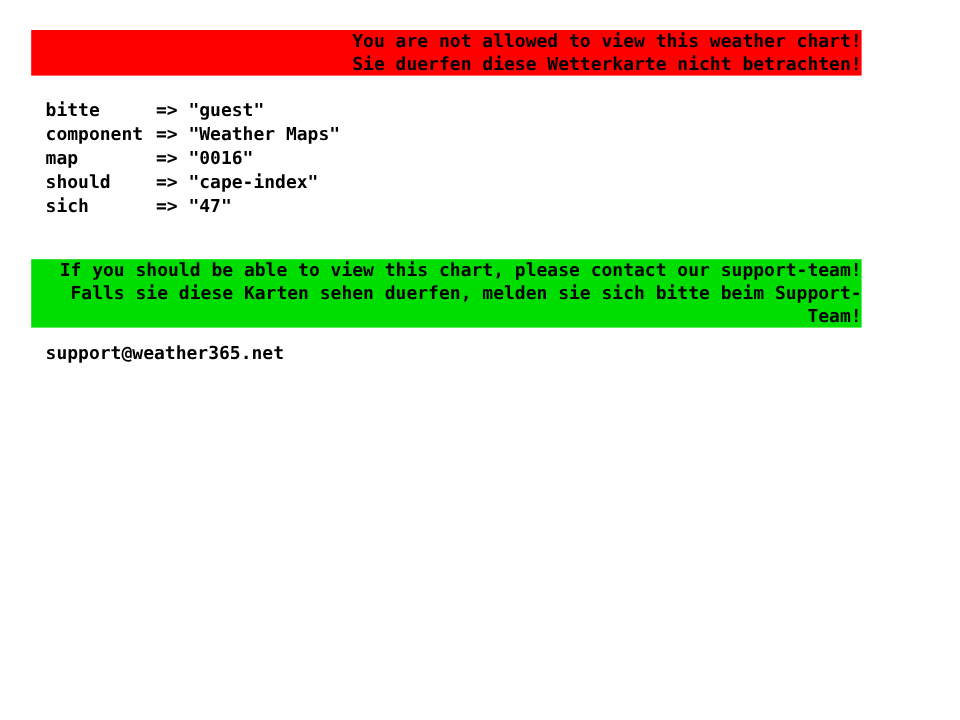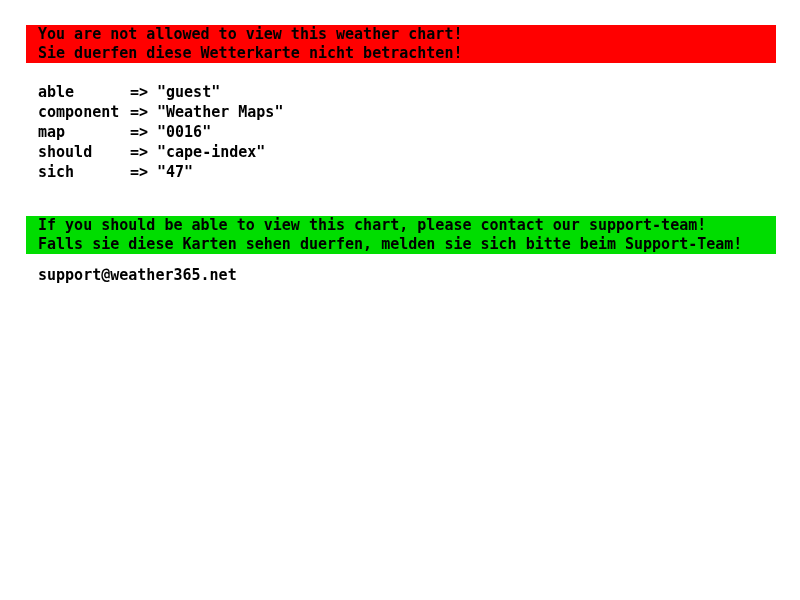--- a/index.html
+++ b/index.html
@@ -11,24 +11,25 @@
     overflow: hidden;
   }
   body, .mono {
     font-family: "DejaVu Sans Mono", "Liberation Mono", monospace;
     font-weight: bold;
     font-size: 15px;
     color: #000000;
   }
   .banner {
     margin-left: 26px;
-    width: 750px;
+    width: 692px;
     box-sizing: border-box;
     padding-left: 12px;
     line-height: 19px;
+    text-align: right;
   }
   .banner-red {
     margin-top: 25px;
     background: #ff0000;
   }
   .banner-green {
     margin-top: 34px;
     background: #00dd00;
   }
   .kv-list {
@@ -53,21 +54,21 @@
 </style>
 </head>
 <body>
 
 <div class="banner banner-red">
   <div>You are not allowed to view this weather chart!</div>
   <div>Sie duerfen diese Wetterkarte nicht betrachten!</div>
 </div>
 
 <div class="kv-list">
-  <div><span class="kv-key">able</span><span class="kv-arrow">=&gt;</span><span>"guest"</span></div>
+  <div><span class="kv-key">bitte</span><span class="kv-arrow">=&gt;</span><span>"guest"</span></div>
   <div><span class="kv-key">component</span><span class="kv-arrow">=&gt;</span><span>"Weather Maps"</span></div>
   <div><span class="kv-key">map</span><span class="kv-arrow">=&gt;</span><span>"0016"</span></div>
   <div><span class="kv-key">should</span><span class="kv-arrow">=&gt;</span><span>"cape-index"</span></div>
   <div><span class="kv-key">sich</span><span class="kv-arrow">=&gt;</span><span>"47"</span></div>
 </div>
 
 <div class="banner banner-green">
   <div>If you should be able to view this chart, please contact our support-team!</div>
   <div>Falls sie diese Karten sehen duerfen, melden sie sich bitte beim Support-Team!</div>
 </div>

